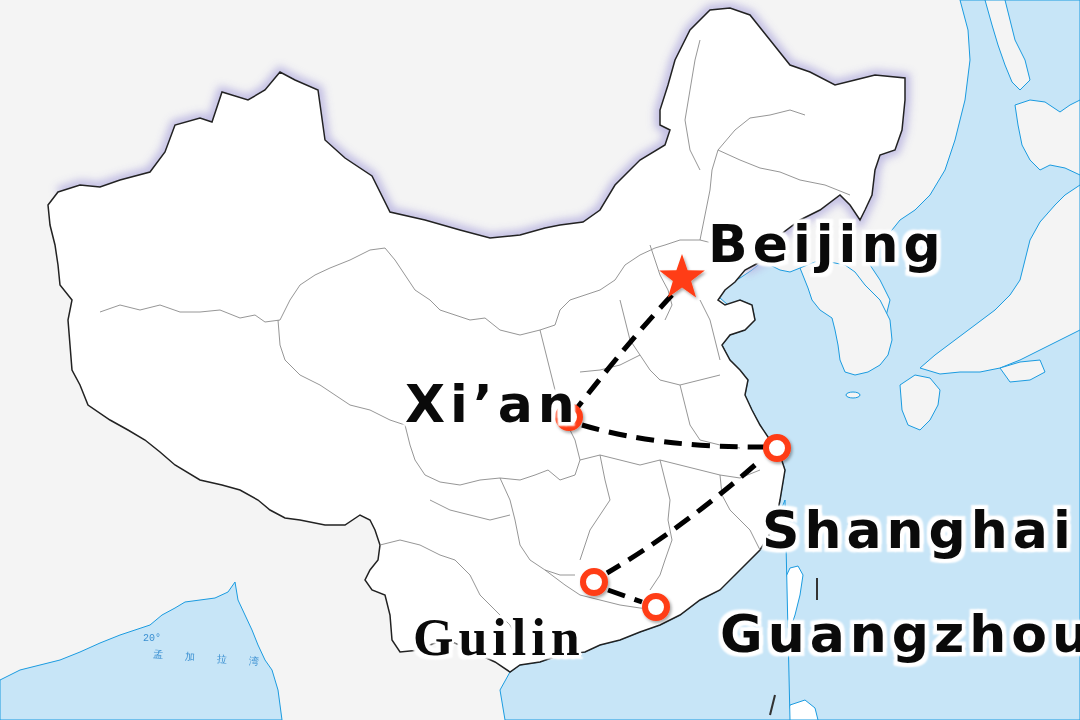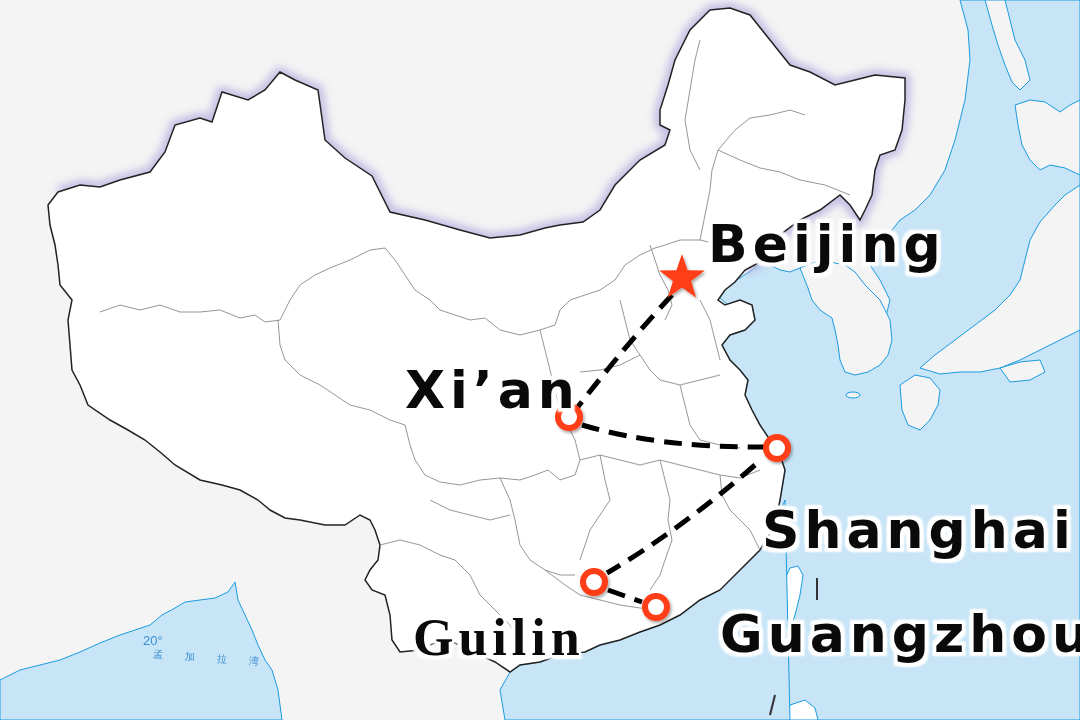--- a/index.html
+++ b/index.html
@@ -5,21 +5,21 @@
     html, body { margin: 0; padding: 0; }
     body { width: 1080px; height: 720px; overflow: hidden; background: #f4f4f4; position: relative; font-family: "DejaVu Sans", sans-serif; }
     #map { position: absolute; left: 0; top: 0; width: 1080px; height: 720px; }
     .city-label {
       position: absolute; font-family: "DejaVu Sans", sans-serif; font-weight: bold; color: #0a0a0a;
       font-size: 52px; letter-spacing: 5px; line-height: 1;
       text-shadow: 0 0 3px #fff, 0 0 3px #fff, 2px 2px 0 #fff, -2px -2px 0 #fff, 2px -2px 0 #fff, -2px 2px 0 #fff, 3px 0 0 #fff, -3px 0 0 #fff, 0 3px 0 #fff, 0 -3px 0 #fff, 4px 4px 2px #fff, -4px -4px 2px #fff, 4px -4px 2px #fff, -4px 4px 2px #fff;
       white-space: nowrap;
     }
     .sea-label { position: absolute; font-family: "DejaVu Sans", sans-serif; font-size: 10px; color: #3a8fd1; letter-spacing: 22px; white-space: nowrap; }
-    .deg-label { position: absolute; font-family: Liberation Sans, sans-serif; font-size: 13px; color: #3a8fd1; }
+    .deg-label { position: absolute; font-family: Liberation Mono, monospace; font-size: 10px; color: #3a8fd1; }
   </style>
 </head>
 <body>
 
 <svg id="map" viewBox="0 0 1080 720" xmlns="http://www.w3.org/2000/svg">
   <defs>
     <filter id="glow" x="-10%" y="-10%" width="120%" height="120%">
       <feGaussianBlur stdDeviation="4"></feGaussianBlur>
     </filter>
     <filter id="shadow" x="-30%" y="-30%" width="160%" height="160%">
@@ -95,19 +95,19 @@
     <circle cx="777" cy="448" r="11" fill="#fff" stroke="#ff3d14" stroke-width="6"></circle>
     <circle cx="594" cy="582" r="11" fill="#fff" stroke="#ff3d14" stroke-width="6"></circle>
     <circle cx="656" cy="607" r="11" fill="#fff" stroke="#ff3d14" stroke-width="6"></circle>
   </g>
 
   <line x1="817" y1="578" x2="817" y2="600" stroke="#333" stroke-width="2"></line>
   <line x1="775" y1="695" x2="770" y2="715" stroke="#333" stroke-width="2"></line>
 </svg>
 
 <div class="city-label" style="left:708px;top:218px;">Beijing</div>
-<div class="city-label" style="left:405px;top:364px;">Xi’an</div>
+<div class="city-label" style="left:405px;top:378px;">Xi’an</div>
 <div class="city-label" style="left:762px;top:504px;">Shanghai</div>
 <div class="city-label" style="left:413px;top:612px;font-family:Liberation Serif, serif;">Guilin</div>
 <div class="city-label" style="left:684px;top:608px;margin-left:36px;">Guangzhou</div>
 
 <div class="sea-label" style="left:153px;top:652px;transform:rotate(4deg);">孟加拉湾</div>
 <div class="deg-label" style="left:143px;top:633px;">20°</div>
 
 </body></html>

